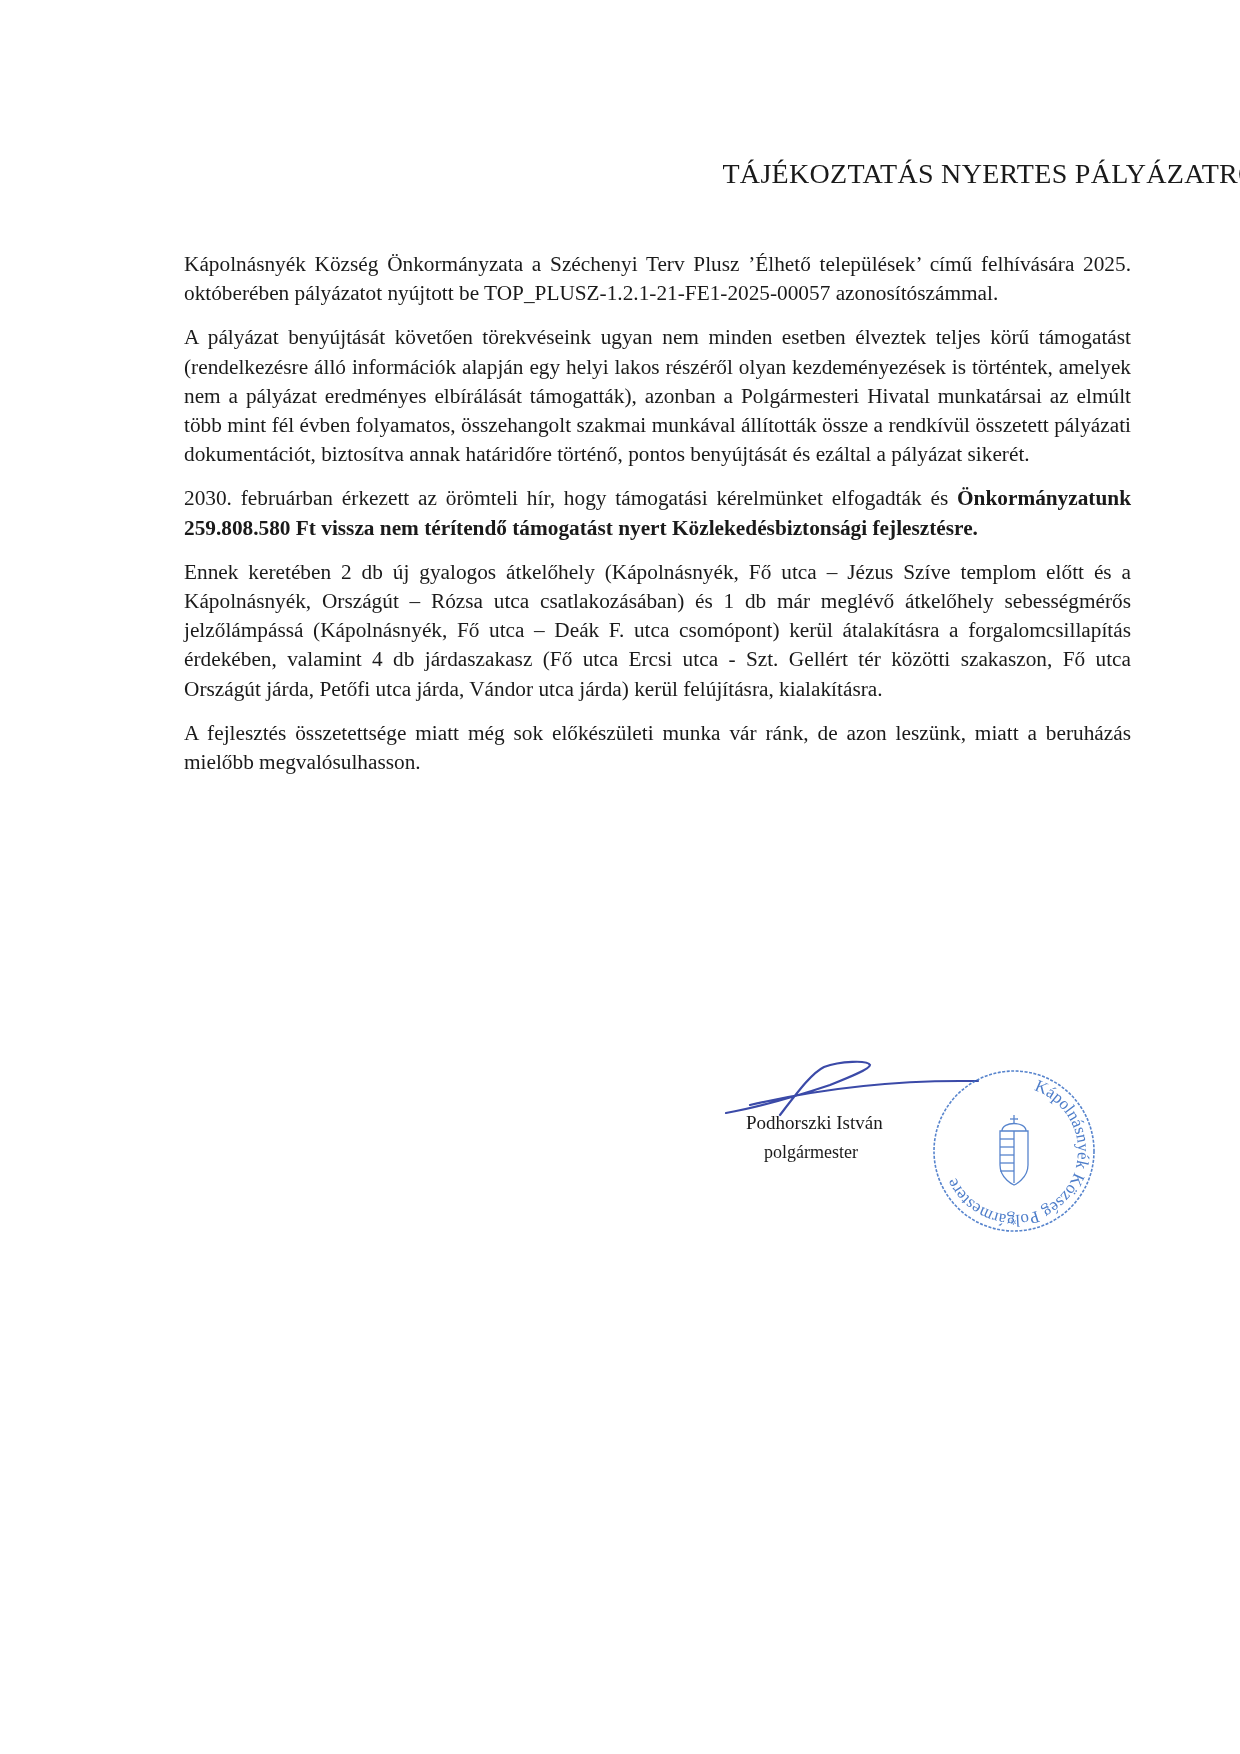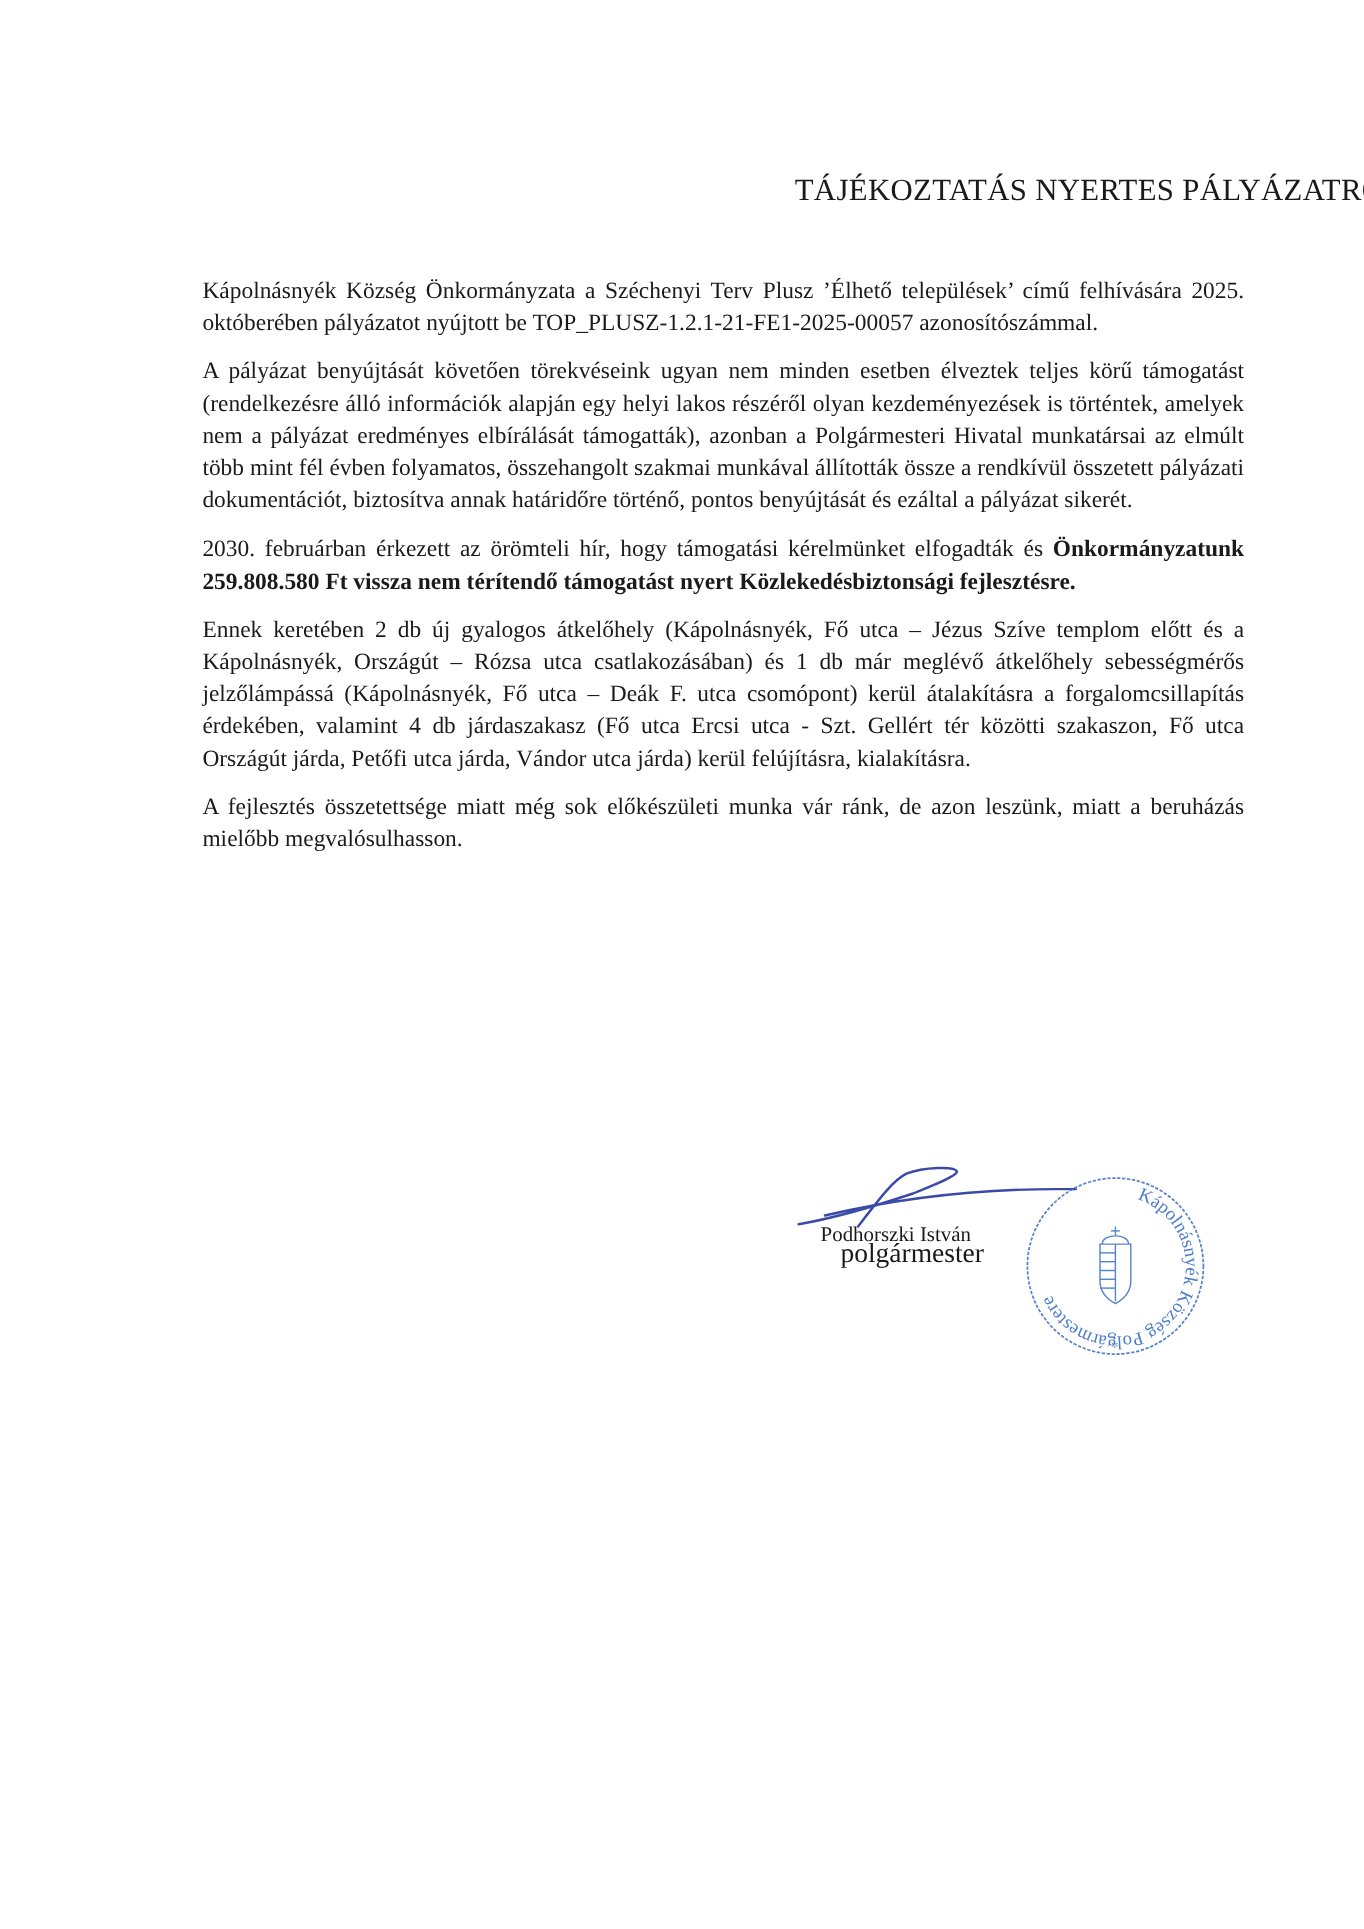--- a/index.html
+++ b/index.html
@@ -6,21 +6,21 @@
   body { width: 1240px; height: 1754px; position: relative; overflow: hidden;
          font-family: "Liberation Serif", "DejaVu Serif", serif; color: #1a1a1a; }
   .title { position: absolute; top: 158px; left: 0; width: 1240px; text-align: right;
            font-size: 28px; letter-spacing: 0.3px; margin-left: 36px; }
   .body-text { position: absolute; left: 156px; width: 947px; top: 250px; margin-left: 28px; }
   .para { font-size: 21.3px; line-height: 29.2px; text-align: justify; margin: 0 0 15px 0; }
   .para .bold { font-weight: bold; }
   .sig-block { position: absolute; left: 720px; top: 1055px; width: 400px; height: 200px; }
   .sig-svg { position: absolute; left: 0; top: 0; }
   .sig-name { position: absolute; left: 26px; top: 57px; font-size: 19px; white-space: nowrap; }
-  .sig-title { position: absolute; left: 44px; top: 71px; font-size: 25px; white-space: nowrap; text-align: center; }
+  .sig-title { position: absolute; left: 44px; top: 87px; font-size: 18px; white-space: nowrap; text-align: center; }
   .stamp { position: absolute; left: 208px; top: 10px; }
 </style>
 </head>
 <body>
 
 <div>
   <div class="title">TÁJÉKOZTATÁS NYERTES PÁLYÁZATRÓL</div>
 
   <div class="body-text">
     <p class="para">Kápolnásnyék Község Önkormányzata a Széchenyi Terv Plusz ’Élhető települések’ című felhívására 2025. októberében pályázatot nyújtott be TOP_PLUSZ-1.2.1-21-FE1-2025-00057 azonosítószámmal.</p>

